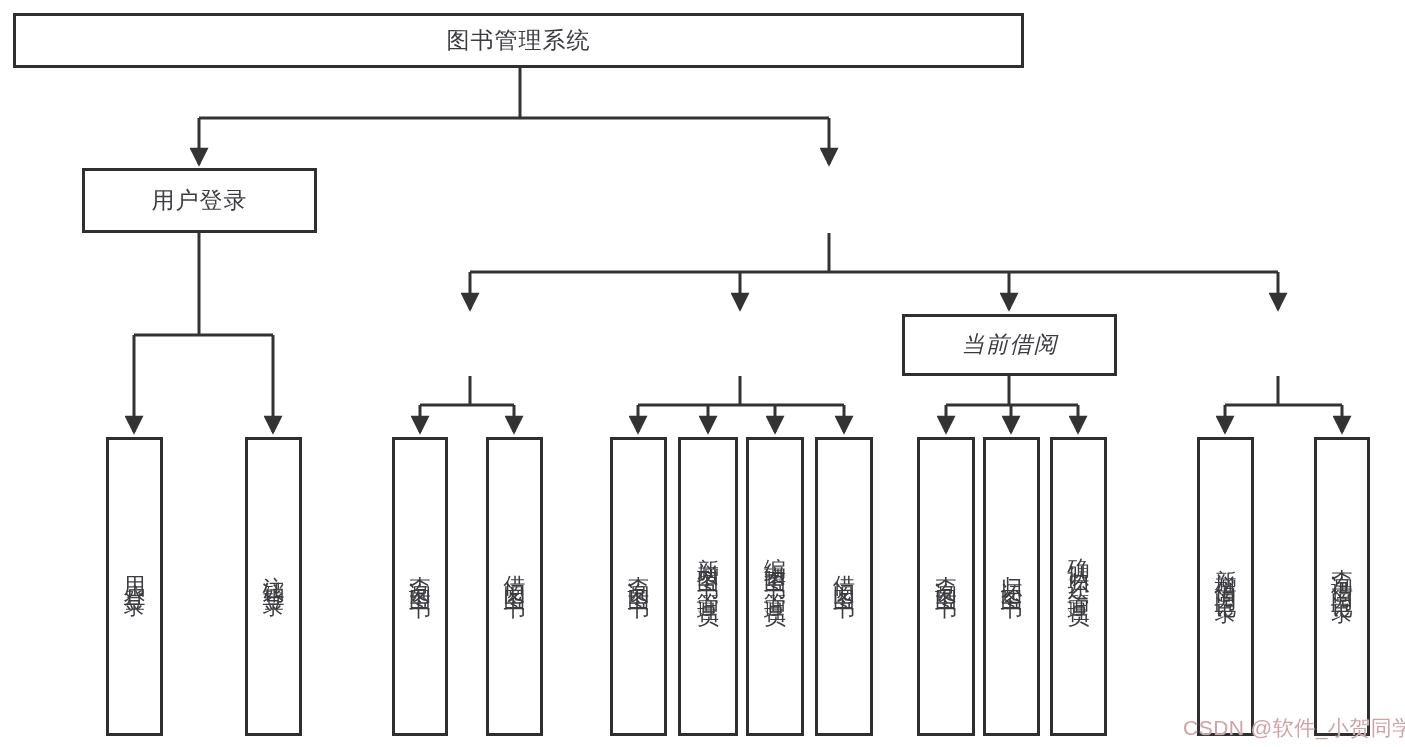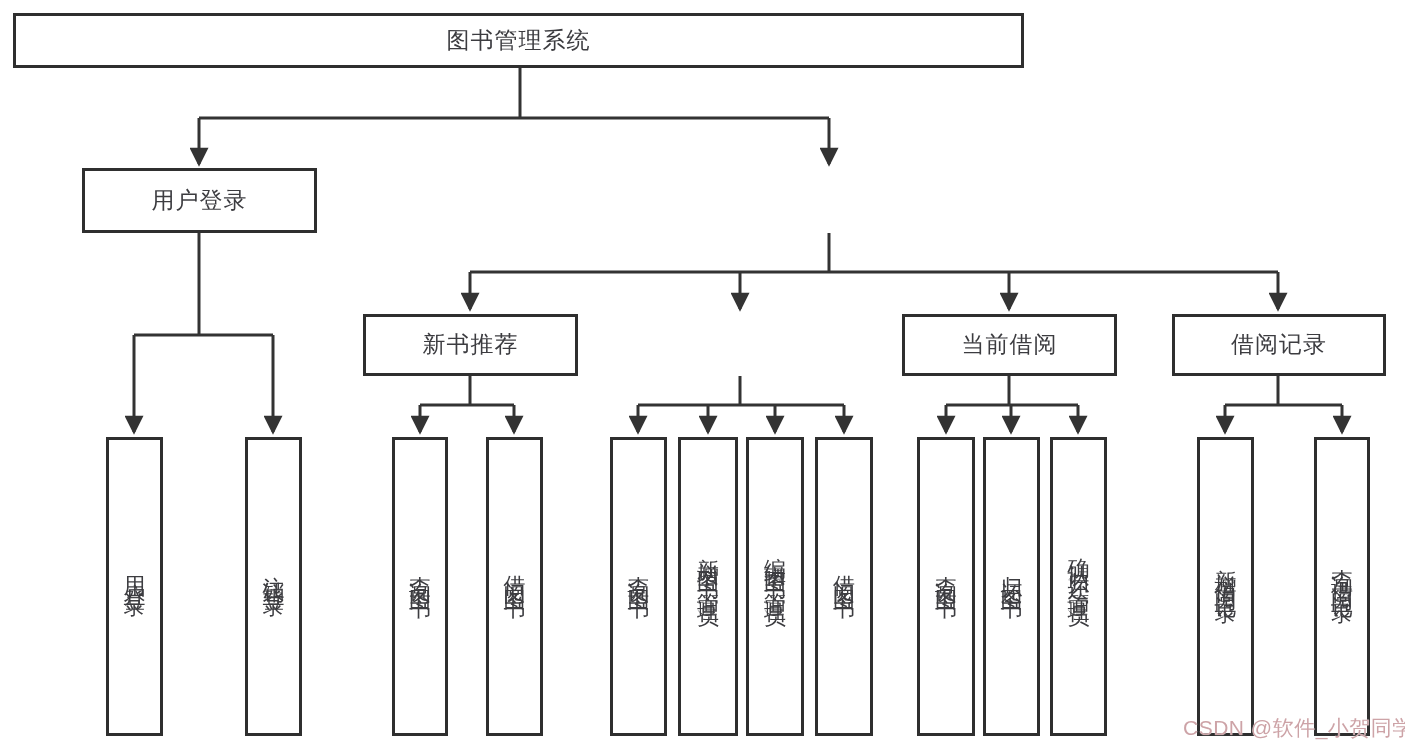--- a/index.html
+++ b/index.html
@@ -95,23 +95,21 @@
       <path d="M1078 405 V432" marker-end="url(#arrow)"></path>
       <path d="M1225 405 V432" marker-end="url(#arrow)"></path>
       <path d="M1342 405 V432" marker-end="url(#arrow)"></path>
     </g>
   </svg>
 
   <div class="box hbox" style="left:13px; top:13px; width:1011px; height:55px;">图书管理系统</div>
 
   <div class="box hbox" style="left:82px; top:168px; width:235px; height:65px;">用户登录</div>
 
-  <div class="box hbox" style="left:363px; top:314px; width:215px; height:62px;">新书推荐</div>
-  <div class="box hbox" style="left:902px; top:314px; width:215px; height:62px;">当前借阅</div>
-  <div class="box hbox" style="left:1172px; top:314px; width:214px; height:62px;">借阅记录</div>
+  <div class="box hbox" style="left:902px; top:314px; width:215px; height:62px;font-style:italic;">当前借阅</div>
 
   <div class="box vbox" style="left:106px; top:437px; width:57px; height:299px;">用户登录</div>
   <div class="box vbox" style="left:245px; top:437px; width:57px; height:299px;">注销登录</div>
 
   <div class="box vbox" style="left:392px; top:437px; width:56px; height:299px;">查询图书</div>
   <div class="box vbox" style="left:486px; top:437px; width:57px; height:299px;">借阅图书</div>
 
   <div class="box vbox" style="left:610px; top:437px; width:57px; height:299px;">查询图书</div>
   <div class="box vbox" style="left:678px; top:437px; width:60px; height:299px;">新增图书（管理员）</div>
   <div class="box vbox" style="left:746px; top:437px; width:58px; height:299px;">编辑图书（管理员）</div>

